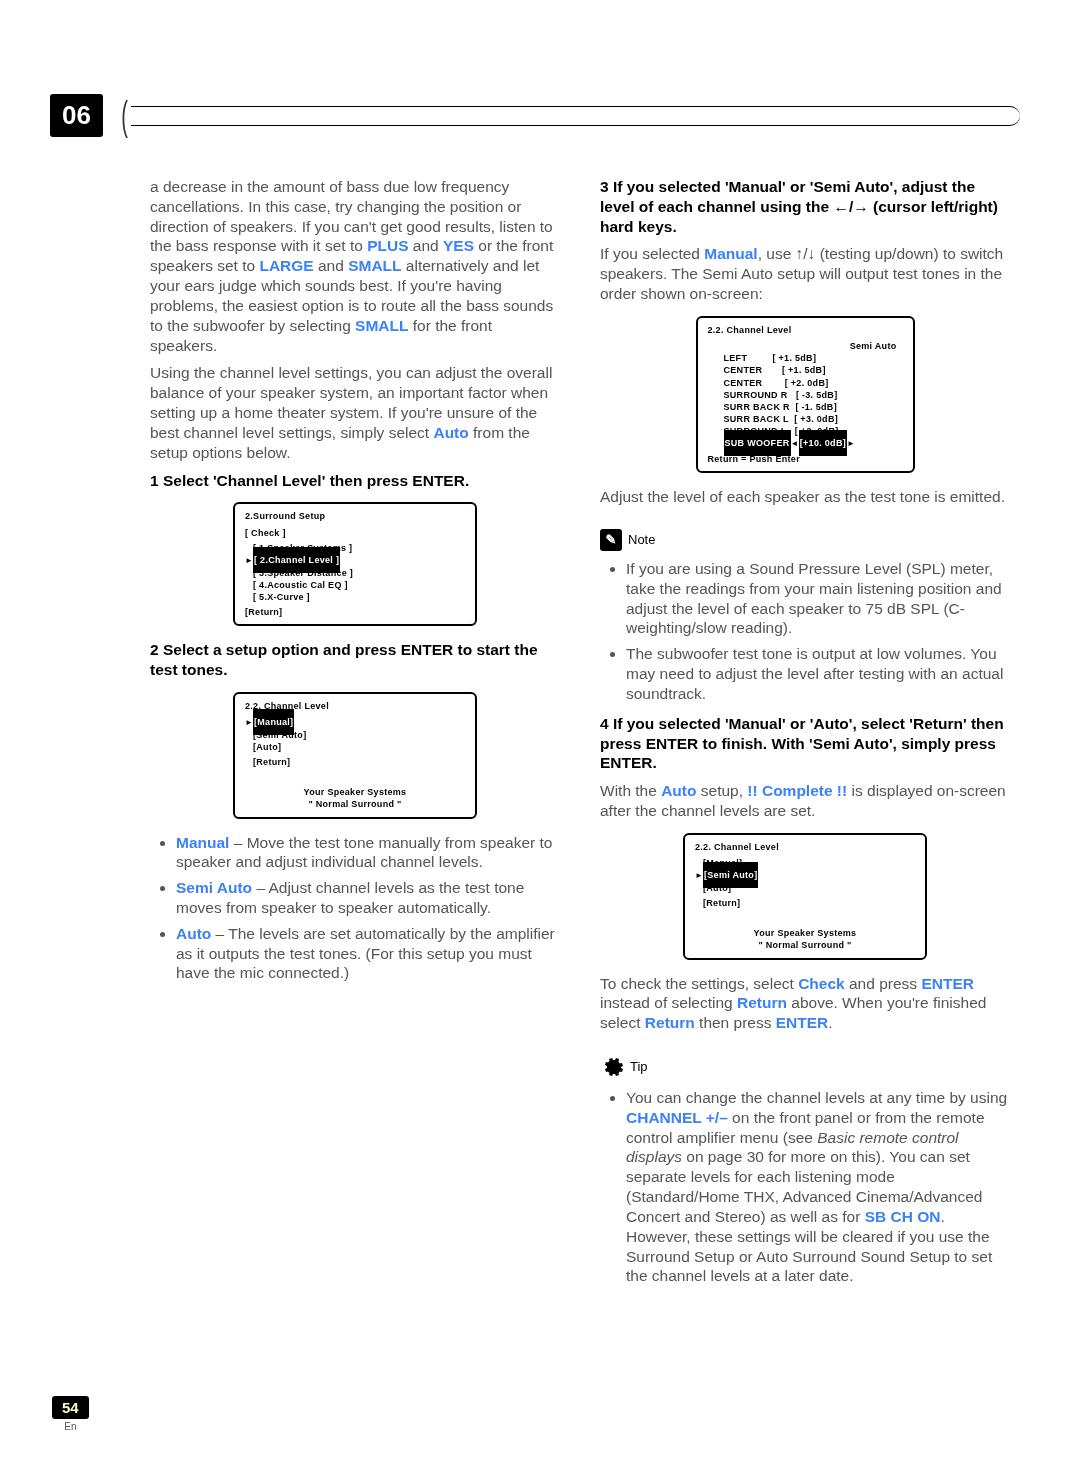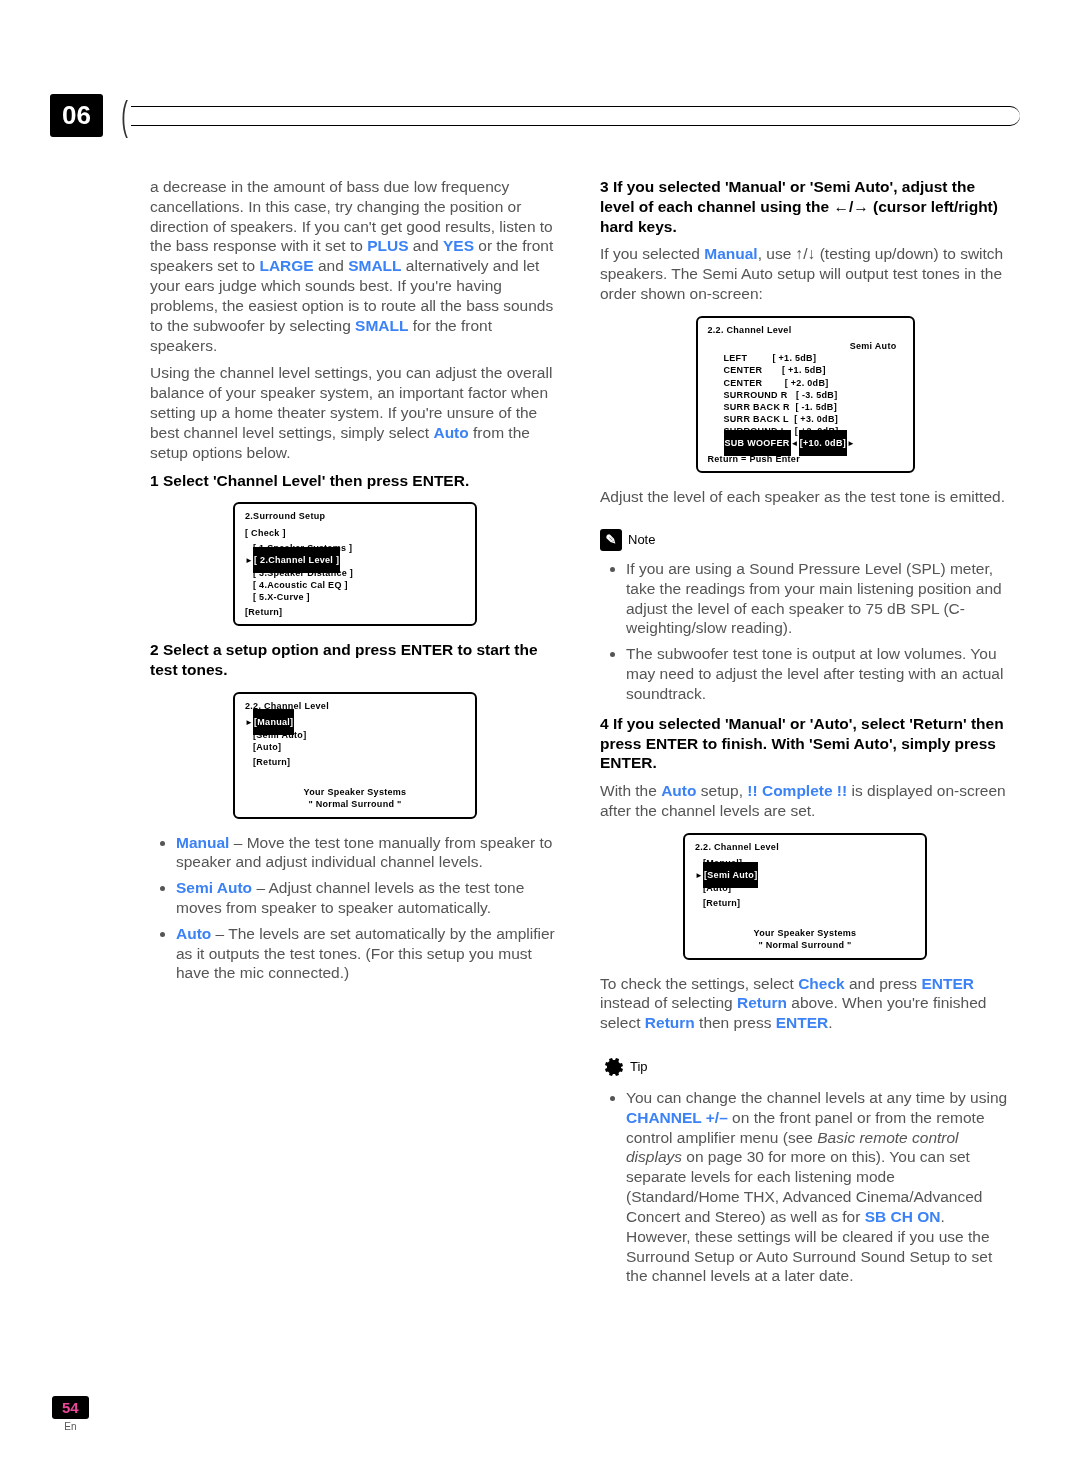--- a/index.html
+++ b/index.html
@@ -132,21 +132,21 @@
     color:#000;
   }
   .pagefoot {
     position:absolute;
     left:52px;
     bottom:50px;
     text-align:center;
   }
   .pagefoot .pn {
     background:#000;
-    color:#ec4899;
+    color:#fef9c3;
     font-weight:bold;
     padding:3px 10px;
     border-radius:3px;
     font-size:15px;
   }
   .pagefoot .en {
     font-size:10px;
     color:#555;
     margin-top:2px;
   }

